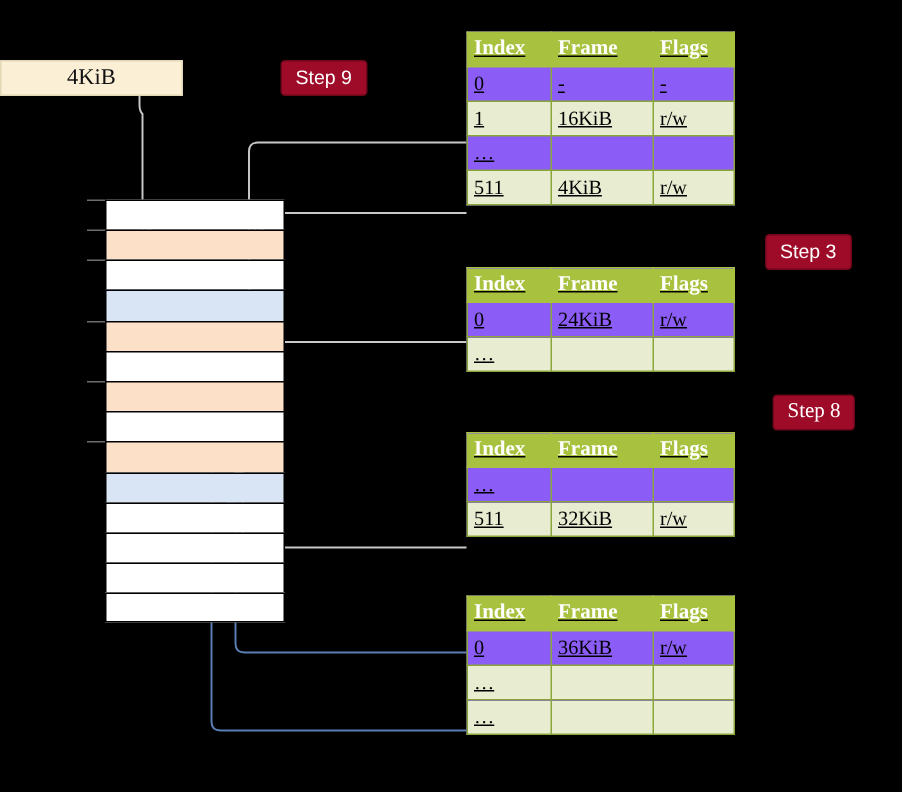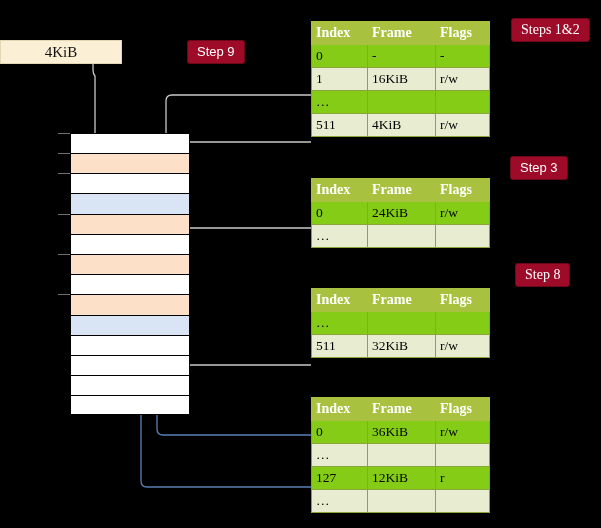--- a/index.html
+++ b/index.html
@@ -55,23 +55,24 @@
   .memrow.blue{background:#D9E4F5;}
   .memtick{
     position:absolute;width:12px;height:0;
     border-top:1px solid #6e6e6e;
   }
 
   
   .ptable{
     position:absolute;
     border-collapse:collapse;
-    background:#84cc16;
+    background:#8b5cf6;
     font-size:13.5px;
     table-layout:fixed;
+    text-decoration:underline;
   }
   .ptable th,.ptable td{
     border:1px solid #8aa53a;
     padding:1px 4px 2px 4px;
     height:21px;
     box-sizing:border-box;
     text-align:left;
     font-weight:normal;
     line-height:19px;
     white-space:nowrap;
@@ -128,23 +129,20 @@
       <path d="M311,487 L147,487 Q141,487 141,481 L141,212" marker-end="url(#ab)"></path>
     </g>
   </svg>
 
   <div class="vbox" style="left:0px;top:40px;width:120px;height:22px;">
     <span>4KiB</span>
   </div>
 
   <div class="badge sans" style="left:188px;top:41px;">
     <span>Step 9</span>
-  </div>
-  <div class="badge" style="left:512px;top:19px;">
-    <span>Steps 1&amp;2</span>
   </div>
   <div class="badge sans" style="left:511px;top:157px;">
     <span>Step 3</span>
   </div>
   <div class="badge" style="left:516px;top:264px;">
     <span>Step 8</span>
   </div>
 
   <div class="memcol">
     <div class="memrow" style="top:0px;height:20px;"></div>
@@ -258,25 +256,20 @@
       <tr>
         <td>0</td>
         <td>36KiB</td>
         <td>r/w</td>
       </tr>
       <tr class="alt">
         <td>…</td>
         <td></td>
         <td></td>
       </tr>
-      <tr>
-        <td>127</td>
-        <td>12KiB</td>
-        <td>r</td>
-      </tr>
       <tr class="alt">
         <td>…</td>
         <td></td>
         <td></td>
       </tr>
     </tbody>
   </table>
 
 </div>
 

